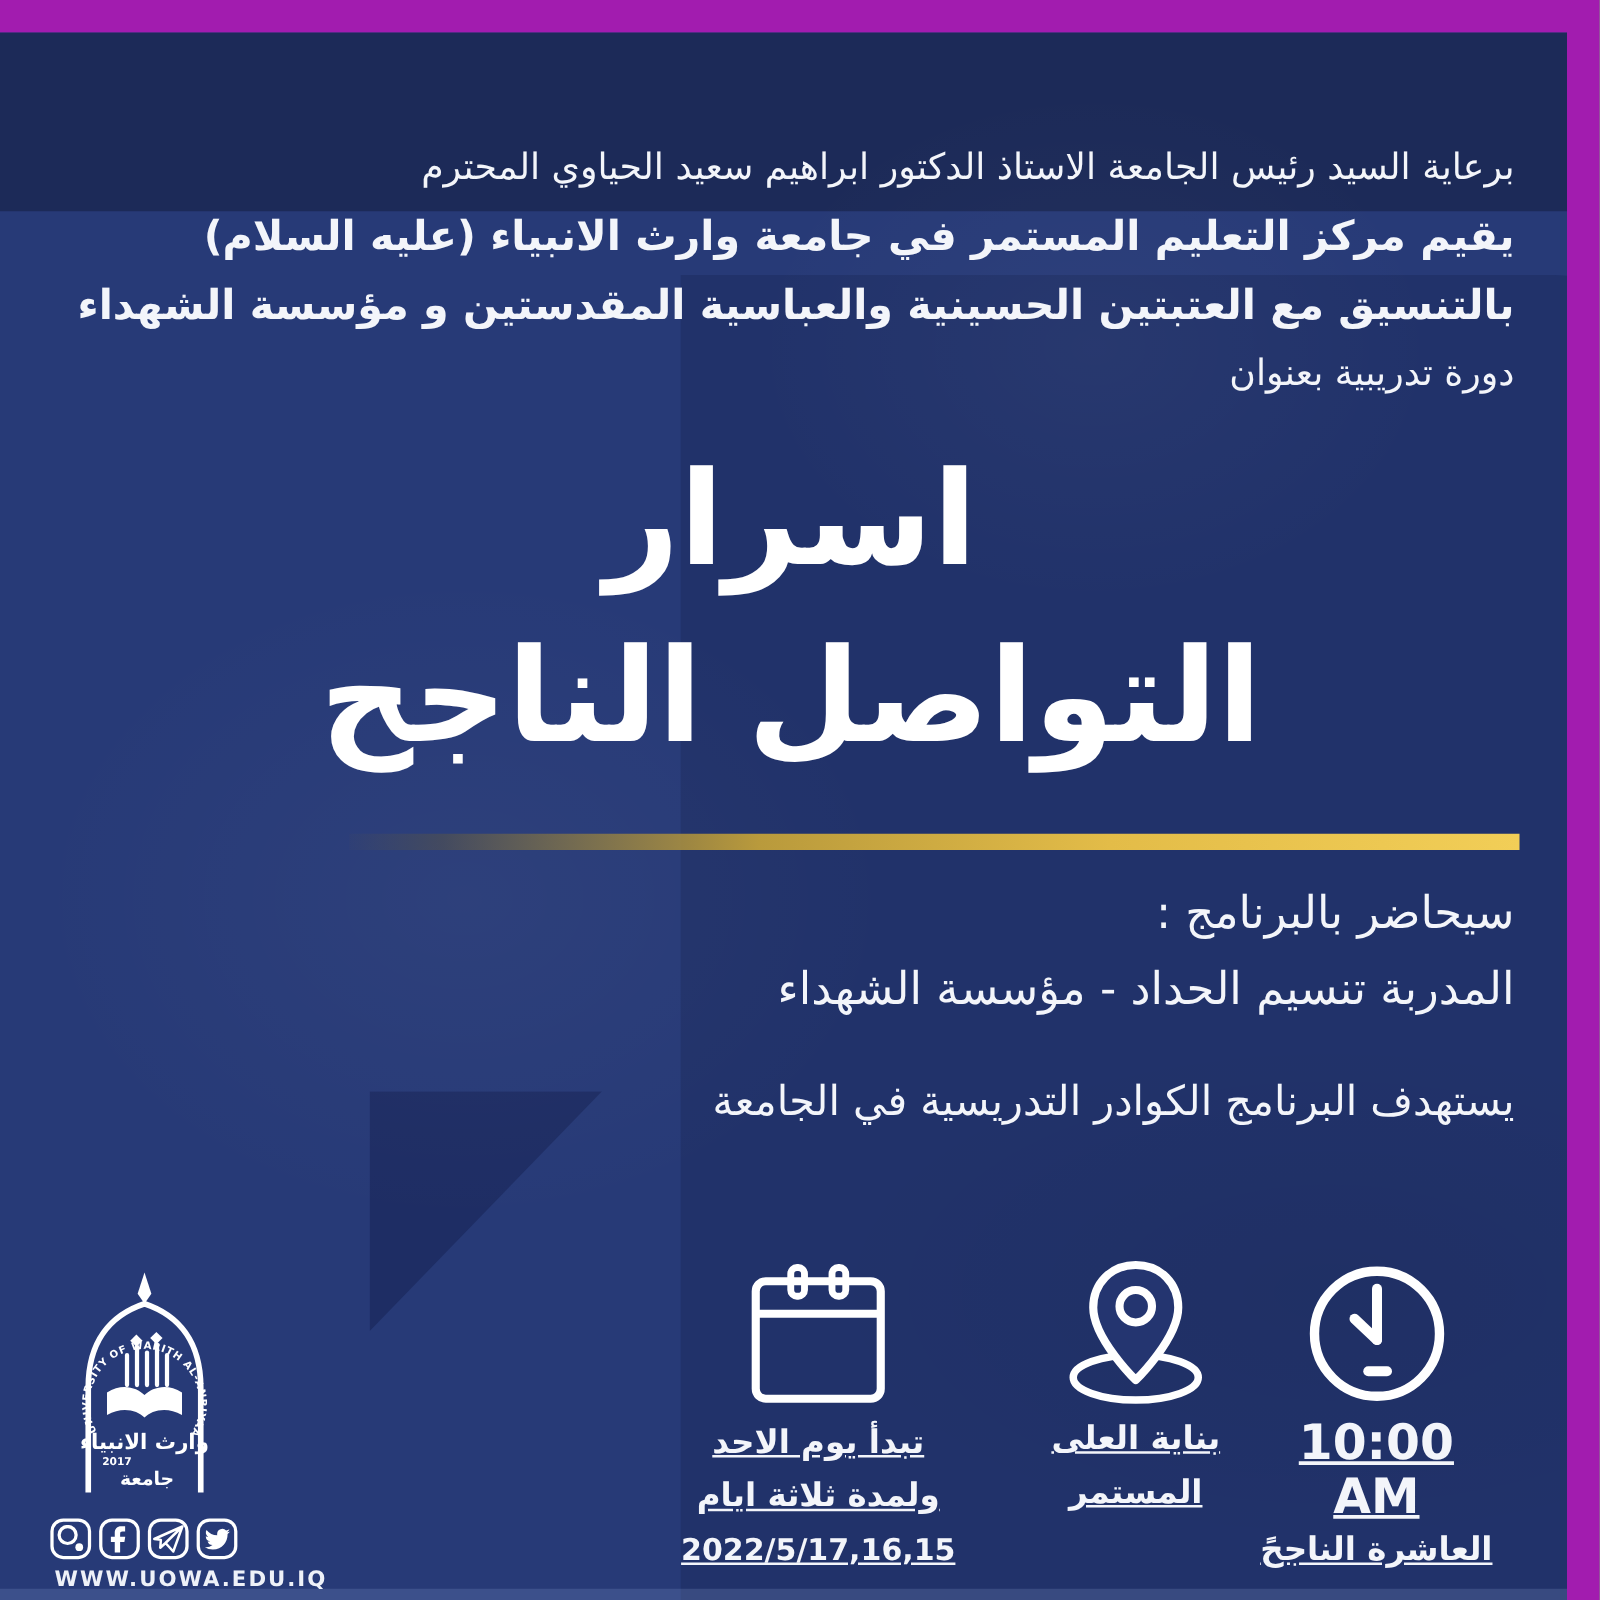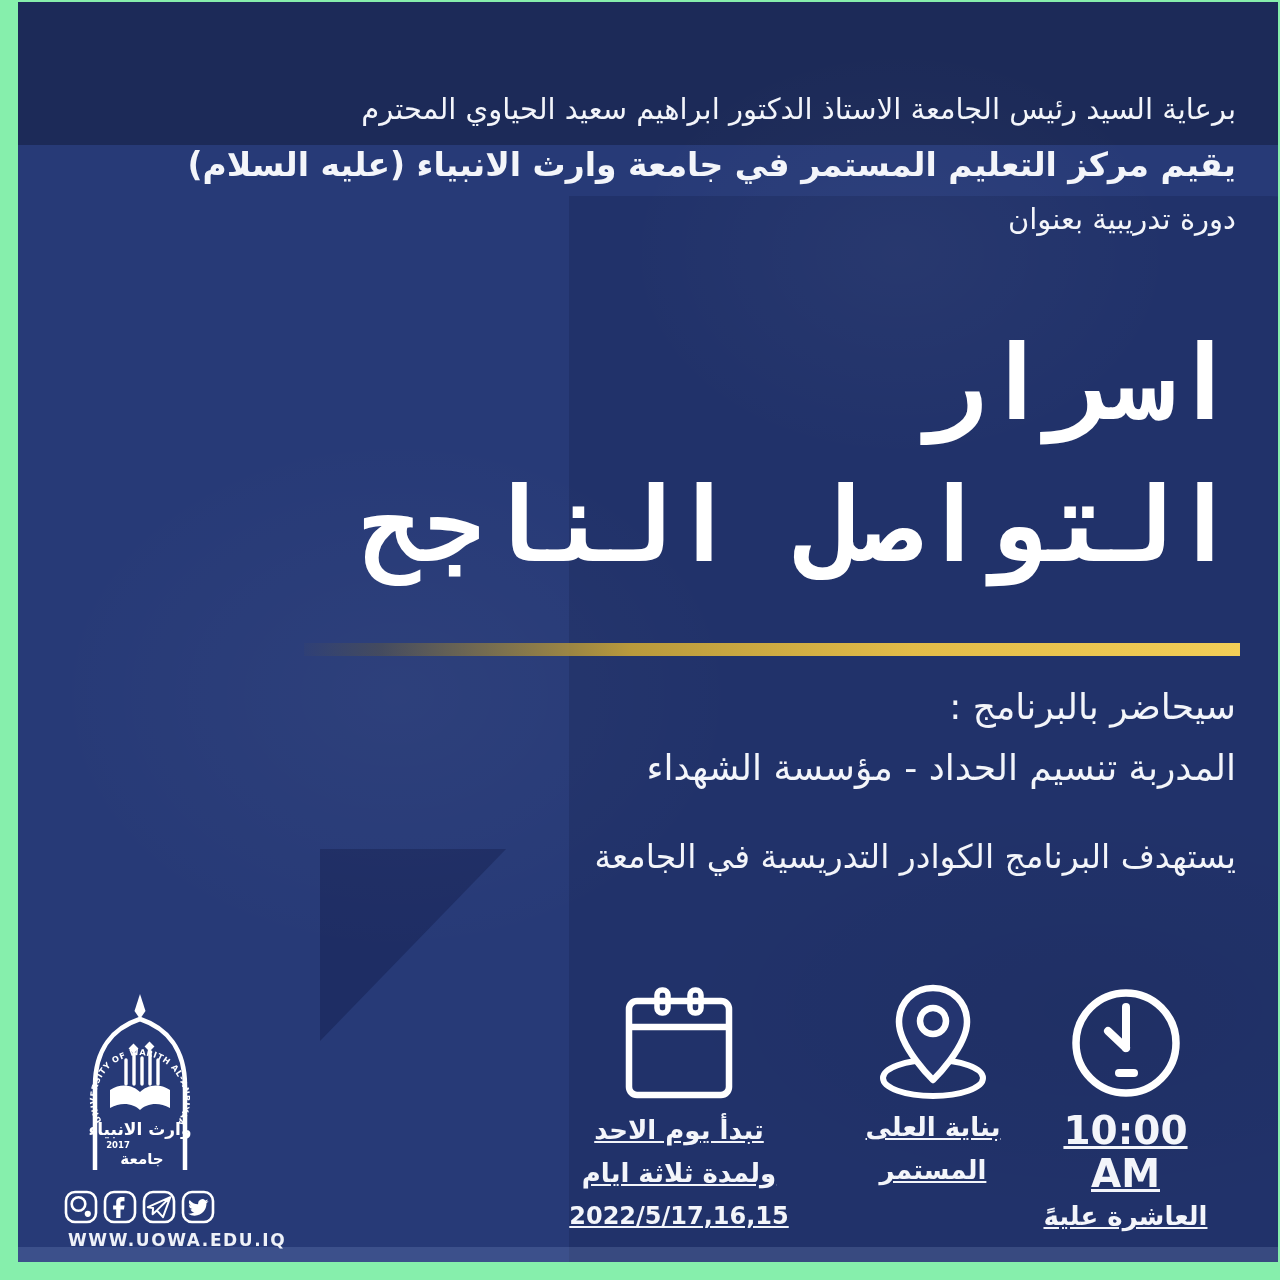--- a/index.html
+++ b/index.html
@@ -1,18 +1,18 @@
 <!DOCTYPE html>
 <html lang="ar" dir="rtl"><head>
 <meta charset="utf-8">
 <style>
   html,body{margin:0;padding:0;background:#888;}
   .frame{
     position:relative;width:1280px;height:1280px;box-sizing:border-box;
-    background:#86efac;padding:2px;
+    background:#a21caf;padding:26px;
     font-family:"DejaVu Sans","Liberation Sans",sans-serif;
   }
   .inner{
     position:relative;width:1260px;height:1260px;overflow:hidden;direction:rtl;
     background:
       radial-gradient(ellipse 950px 750px at 16% 72%, rgba(82,112,200,0.28), rgba(82,112,200,0) 70%),
       linear-gradient(104deg,#2e4388 0%,#2b3f81 38%,#24356f 66%,#20306а 100%);
     background-color:#273a77;
   }
   
@@ -36,23 +36,22 @@
 
   
   .intro{position:absolute;top:80px;right:42px;left:60px;text-align:right;color:#f3f5fa;}
   .intro p{margin:0;line-height:55px;}
   .i-reg{font-size:29px;font-weight:400;}
   .i-bold{font-size:33px;font-weight:700;}
 
   
   .title{
     position:absolute;top:318px;right:42px;left:60px;margin:0;
-    text-align:right;color:#ffffff;font-size:104px;font-weight:700;line-height:142px;
+    text-align:center;color:#ffffff;font-size:104px;font-weight:700;line-height:142px;
     letter-spacing:-1px;
-    font-family:Liberation Mono, monospace;
   }
 
   .gold-line{
     position:absolute;top:641px;right:38px;width:936px;height:13px;
     background:linear-gradient(to left,#f2ce57 0%,#e3bc48 35%,#b99a3c 65%,rgba(110,95,45,0.35) 92%,rgba(110,95,45,0.05) 100%);
   }
 
   
   .presenter{position:absolute;top:682px;right:42px;left:60px;text-align:right;color:#f3f5fa;}
   .p-label{margin:0 0 14px 0;font-size:36px;font-weight:400;line-height:46px;}
@@ -87,20 +86,21 @@
 
     <div class="bg-band-top"></div>
     <div class="bg-shape-right"></div>
     <div class="bg-triangle"></div>
     <div class="bg-bottom-strip"></div>
     <div class="texture"></div>
 
     <section class="intro">
       <p class="i-reg">برعاية السيد رئيس الجامعة الاستاذ الدكتور ابراهيم سعيد الحياوي المحترم</p>
       <p class="i-bold">يقيم مركز التعليم المستمر في جامعة وارث الانبياء (عليه السلام)</p>
+      <p class="i-bold">بالتنسيق مع العتبتين الحسينية والعباسية المقدستين و مؤسسة الشهداء</p>
       <p class="i-reg">دورة تدريبية بعنوان</p>
     </section>
 
     <h1 class="title">
       <span>اسرار</span><br>
       <span>التواصل الناجح</span>
     </h1>
 
     <div class="gold-line"></div>
 
@@ -139,21 +139,21 @@
     <div class="col col-time">
       <div class="icon-wrap">
         <svg width="112" height="112" viewBox="0 0 112 112" fill="none" stroke="#ffffff" stroke-linecap="round">
           <circle cx="56" cy="56" r="50" stroke-width="7.5"></circle>
           <line x1="56" y1="20" x2="56" y2="61" stroke-width="8"></line>
           <line x1="56" y1="61" x2="38" y2="44" stroke-width="8"></line>
           <line x1="49" y1="86" x2="64" y2="86" stroke-width="8"></line>
         </svg>
       </div>
       <p class="latin" style="font-size:39px;">10:00 AM</p>
-      <p>العاشرة عليهً</p>
+      <p>العاشرة الناجحً</p>
     </div>
 
     <div class="logo-wrap">
       <svg width="120" height="192" viewBox="0 0 120 192" fill="none">
 
         <path d="M60 2 L54.5 19 L60 27 L65.5 19 Z" fill="#ffffff"></path>
 
         <path d="M15 178 L15 94 C15 57 33 36 60 27 C87 36 105 57 105 94 L105 178" stroke="#ffffff" stroke-width="4.5"></path>
 
         <path id="logo-arc" d="M23 131 A44 44 0 1 1 97 131" fill="none"></path>

